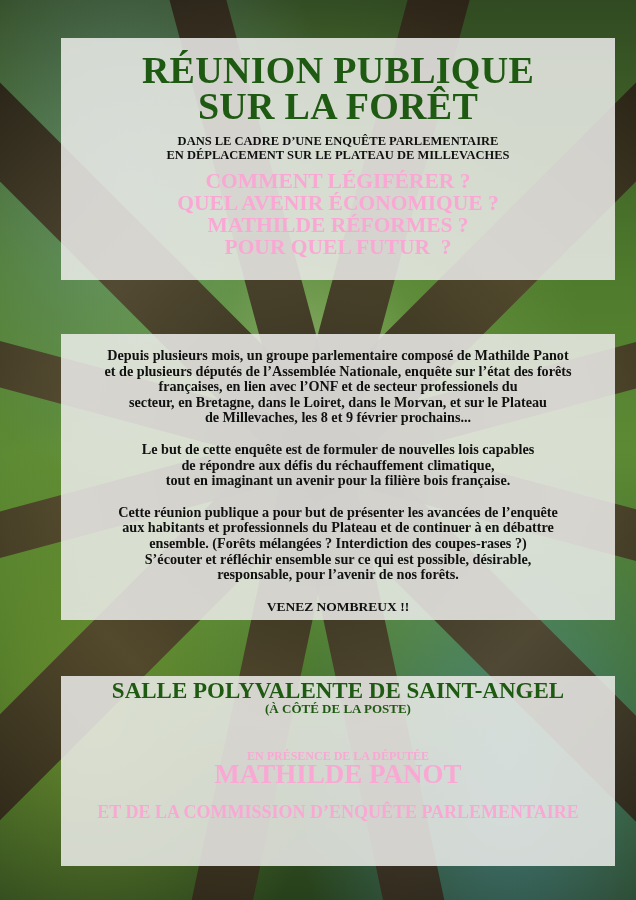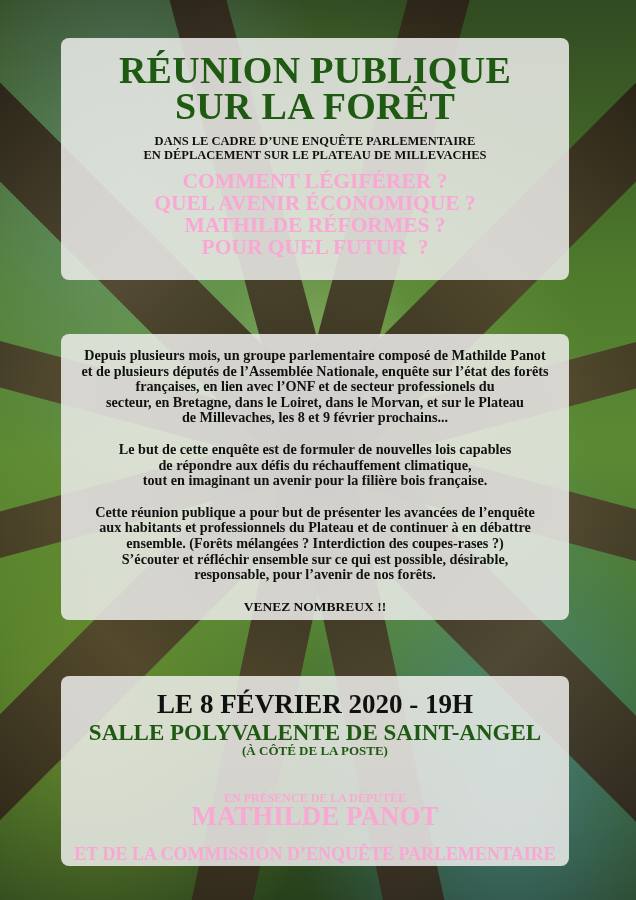--- a/index.html
+++ b/index.html
@@ -16,25 +16,24 @@
       radial-gradient(ellipse at 80% 85%, rgba(90,170,230,0.45) 0%, rgba(0,0,0,0) 30%),
       radial-gradient(ellipse at 15% 80%, rgba(170,200,60,0.4) 0%, rgba(0,0,0,0) 30%),
       linear-gradient(180deg, #314a22 0%, #4e7a2c 30%, #5c8a34 50%, #3f6a26 75%, #27401c 100%);
   }
   .trunk {
     position: absolute; left: 50%; top: 50%;
     transform-origin: 0 0;
     background: linear-gradient(90deg, rgba(40,30,22,0.9), rgba(80,62,44,0.85) 50%, rgba(35,26,18,0.9));
   }
   .panel {
-    position: absolute; left: 61px; width: 508px;
+    position: absolute; left: 61px; width: 554px;
     background: rgba(236,236,234,0.86);
     text-align: center;
     box-sizing: border-box;
-    border-radius: 8px;
   }
   #p1 { top: 38px; height: 242px; }
   #p2 { top: 334px; height: 286px; }
   #p3 { top: 676px; height: 190px; }
   .green { color: #1f5a12; }
   .red { color: #f9a8d4; }
   .black { color: #111; }
   .title {
     font-weight: bold; font-size: 38px; line-height: 36px; margin: 14px 0 0 0;
     letter-spacing: 0.3px;
@@ -126,19 +125,18 @@
       <div>aux habitants et professionnels du Plateau et de continuer à en débattre</div>
       <div>ensemble. (Forêts mélangées ? Interdiction des coupes-rases ?)</div>
       <div>S’écouter et réfléchir ensemble sur ce qui est possible, désirable,</div>
       <div>responsable, pour l’avenir de nos forêts.</div>
     </div>
     <div class="para venez">VENEZ NOMBREUX !!</div>
   </div>
 </section>
 
 <section class="panel" id="p3">
-  <div class="date black">LE 8 FÉVRIER 2020 - 19H</div>
   <div class="venue green">SALLE POLYVALENTE DE SAINT-ANGEL</div>
   <div class="venue-note green">(À CÔTÉ DE LA POSTE)</div>
   <div class="presence red">EN PRÉSENCE DE LA DÉPUTÉE</div>
   <div class="deputy red">MATHILDE PANOT</div>
   <div class="commission red">ET DE LA COMMISSION D’ENQUÊTE PARLEMENTAIRE</div>
 </section>
 
 </body></html>

